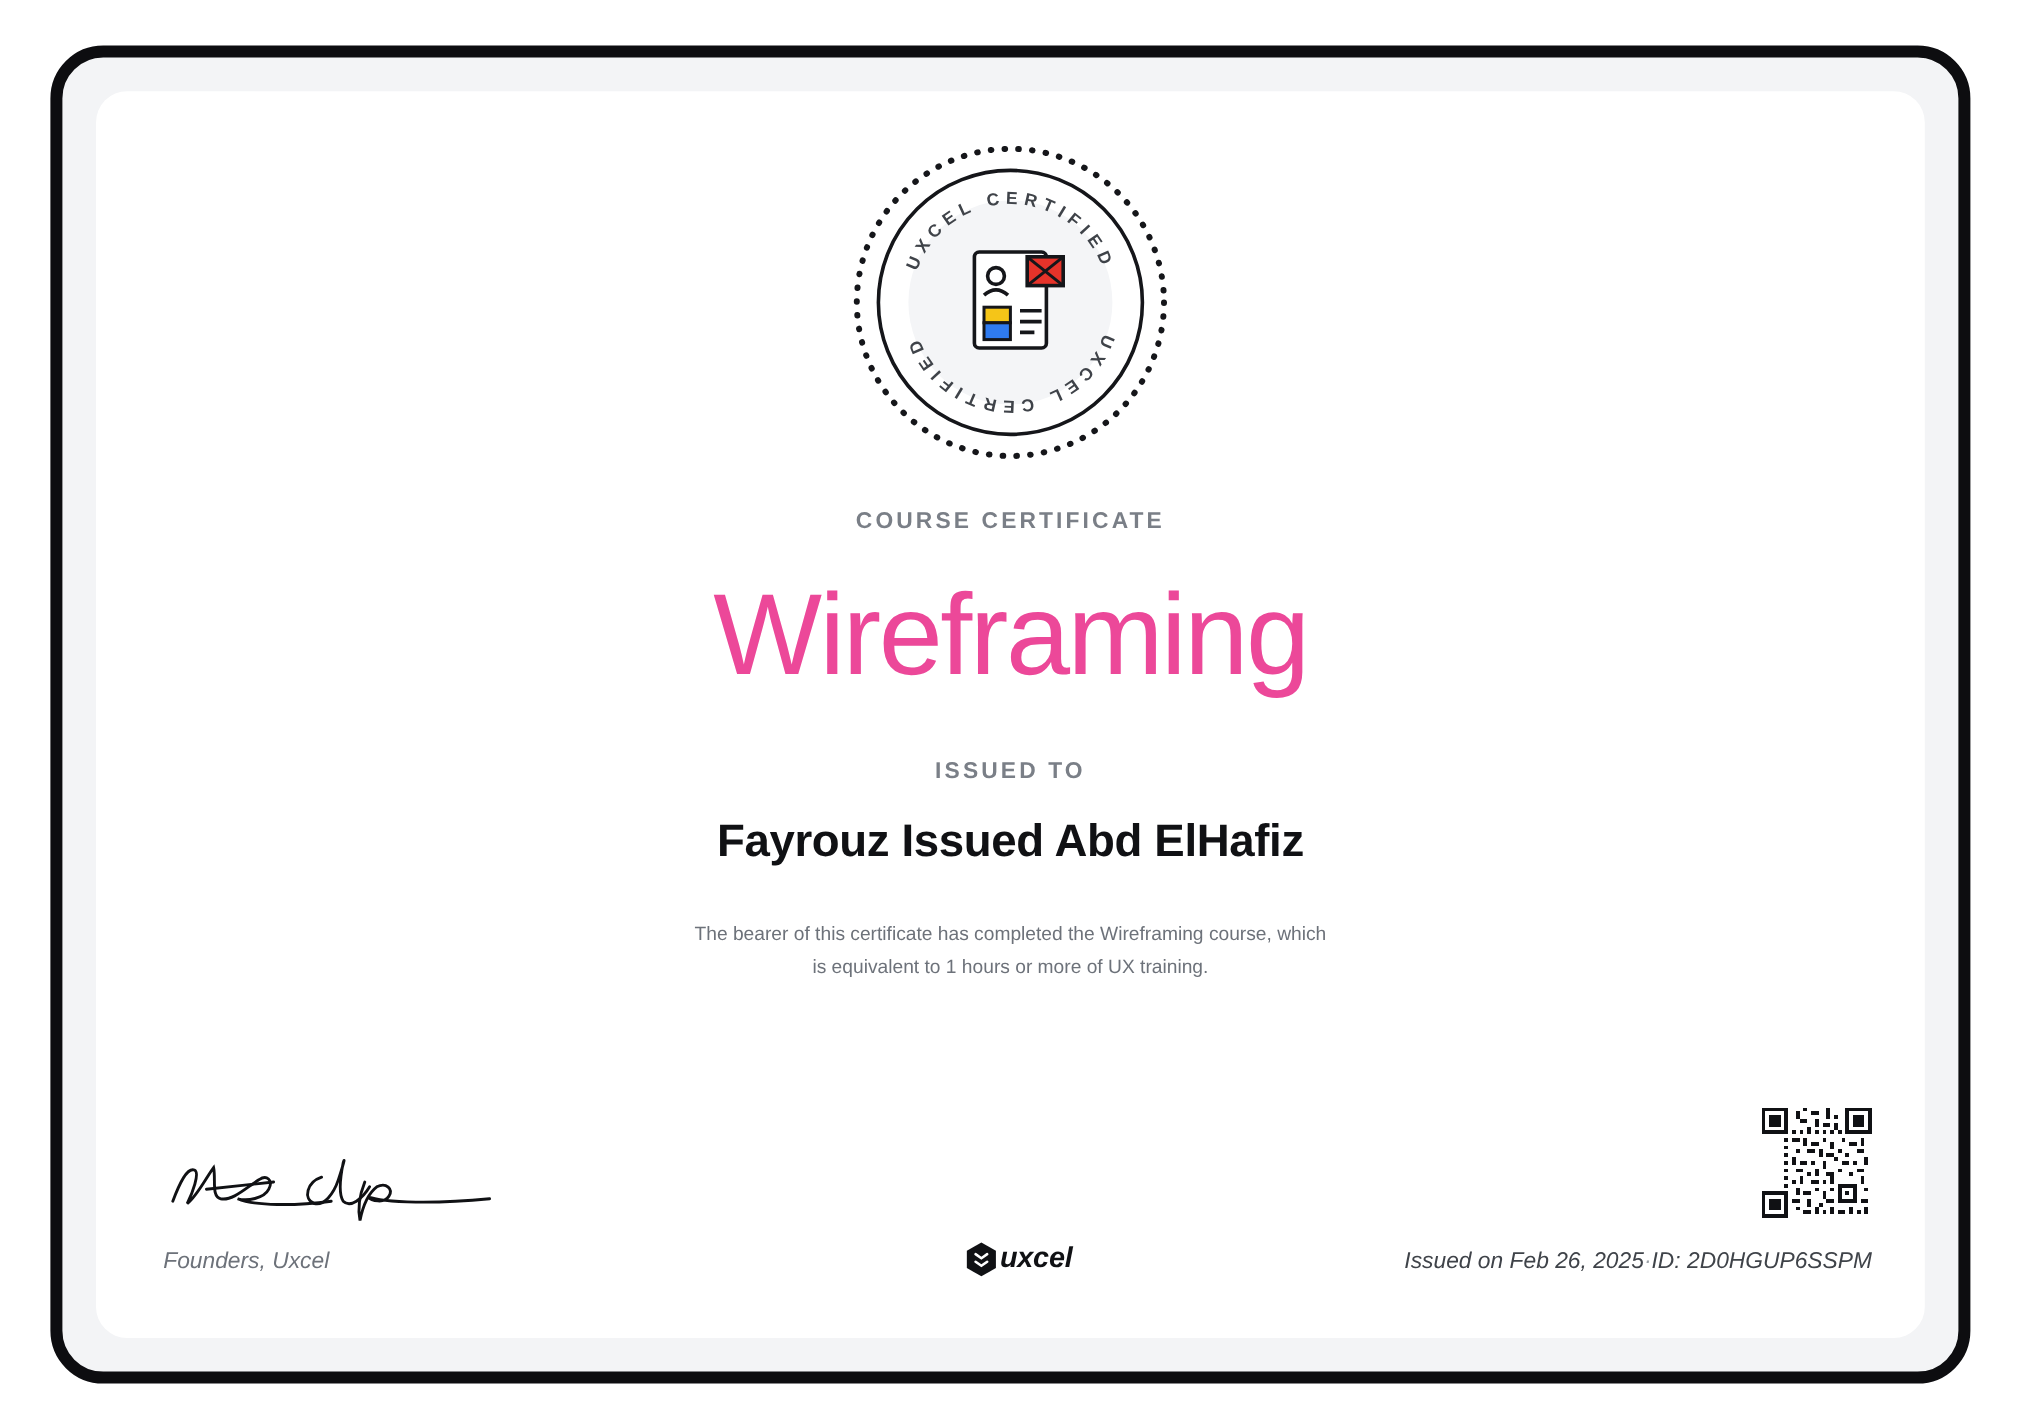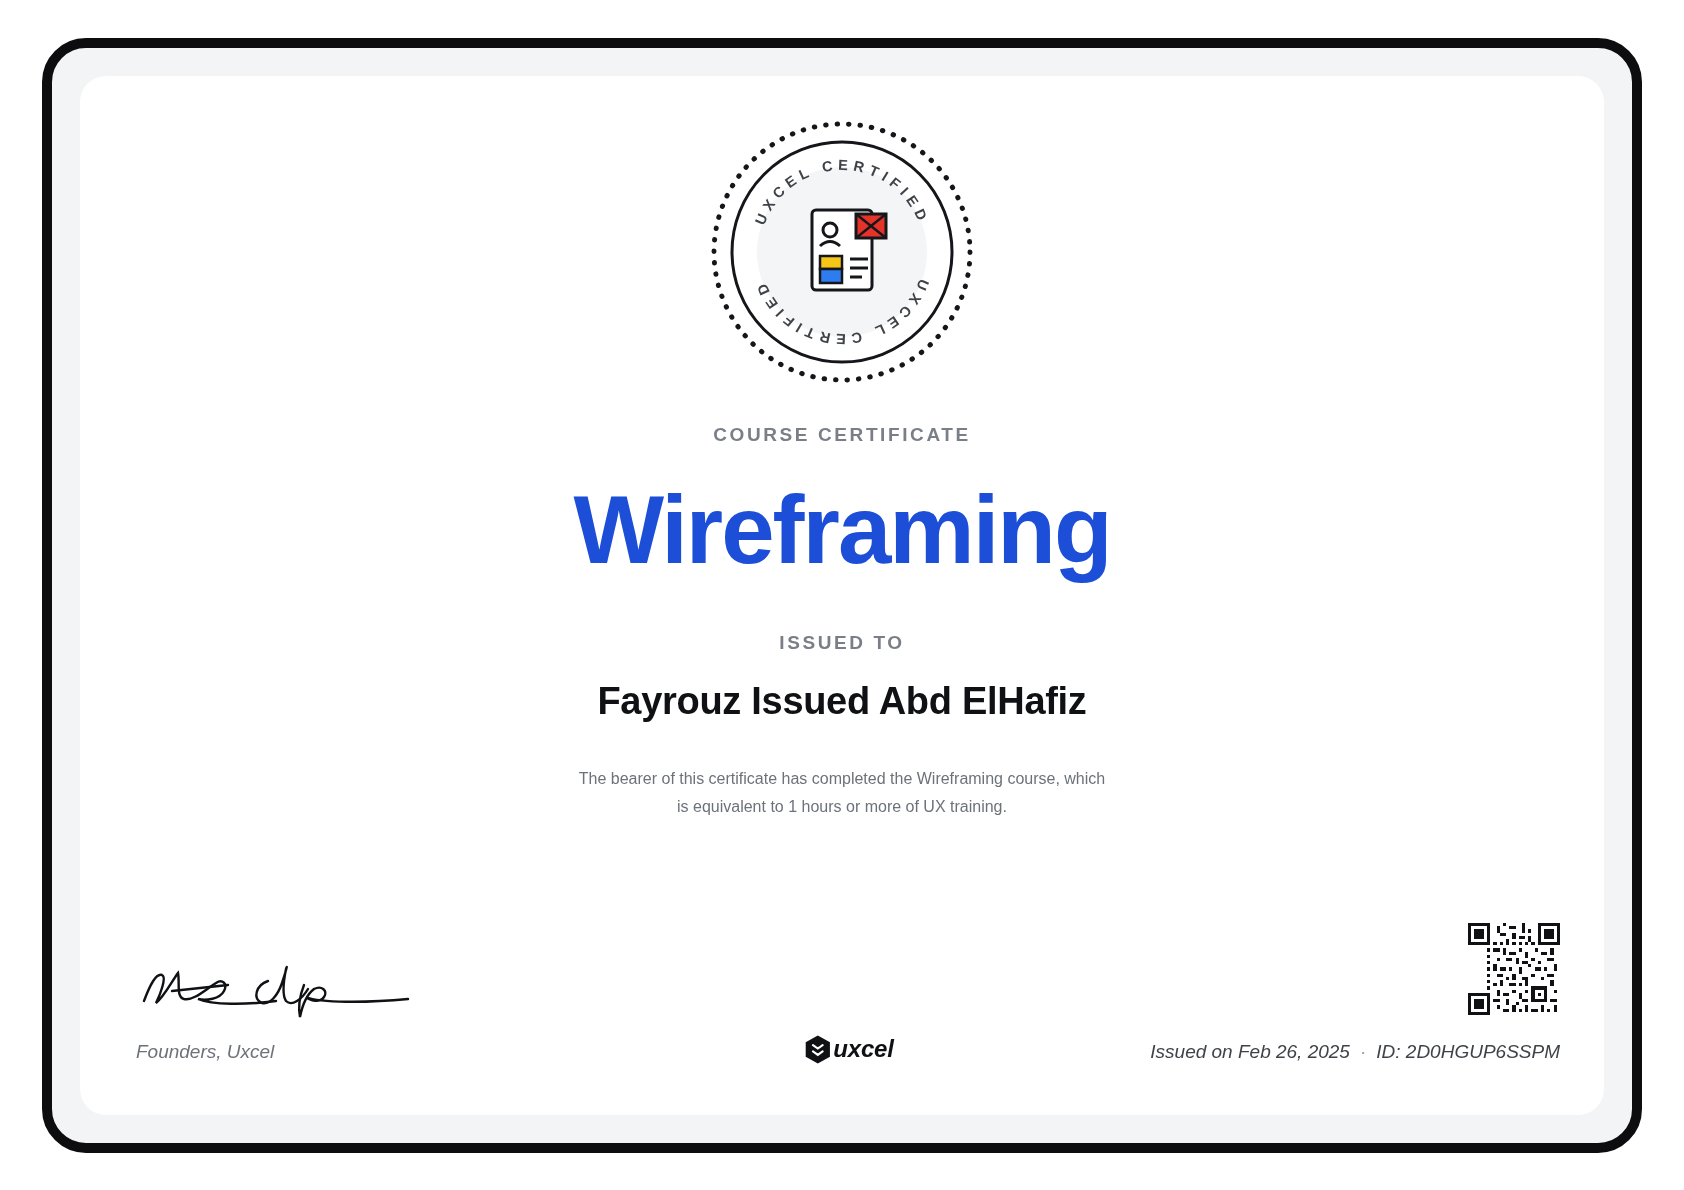--- a/index.html
+++ b/index.html
@@ -52,22 +52,22 @@
     font-size: 19px;
     letter-spacing: 2.6px;
     font-weight: bold;
     color: #7a7f87;
     text-transform: uppercase;
     margin-top: 20px;
   }
   .course-title {
     font-size: 96px;
     line-height: 1.05;
-    font-weight: bold;
-    color: #1d4ed8;
+    font-weight: normal;
+    color: #ec4899;
     letter-spacing: -2px;
     margin-top: 34px;
   }
   .issued-to-label {
     font-size: 19px;
     letter-spacing: 2.6px;
     font-weight: bold;
     color: #7a7f87;
     text-transform: uppercase;
     margin-top: 52px;
@@ -127,21 +127,20 @@
     letter-spacing: -0.2px;
   }
   .issued-meta {
     position: absolute;
     right: 44px;
     bottom: 18px;
     font-size: 19px;
     color: #3f4349;
     display: flex;
     align-items: center;
-    gap: 10px;
     white-space: nowrap;
   }
   .issued-meta .dot { color: #9aa0a6; }
   .qr {
     position: absolute;
     right: 44px;
     bottom: 66px;
     width: 92px;
     height: 92px;
   }

